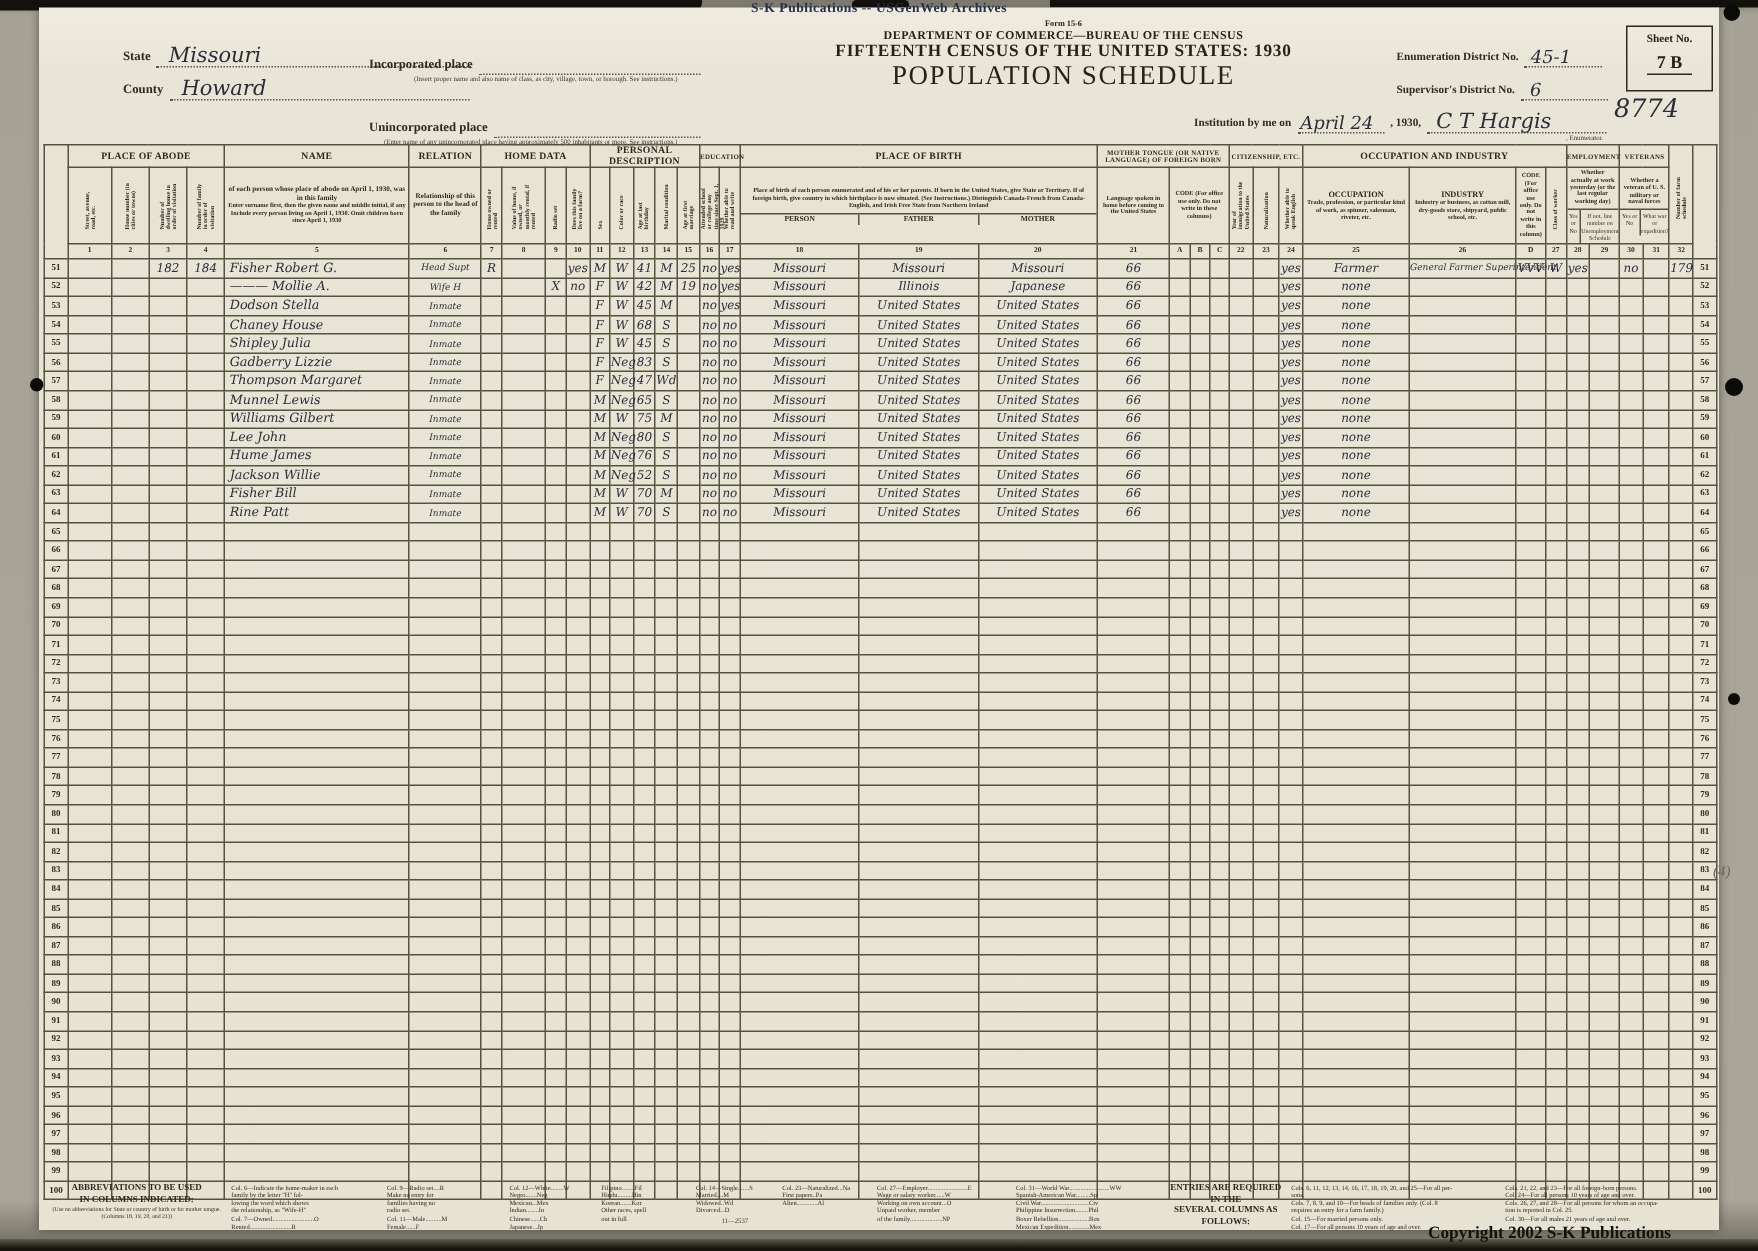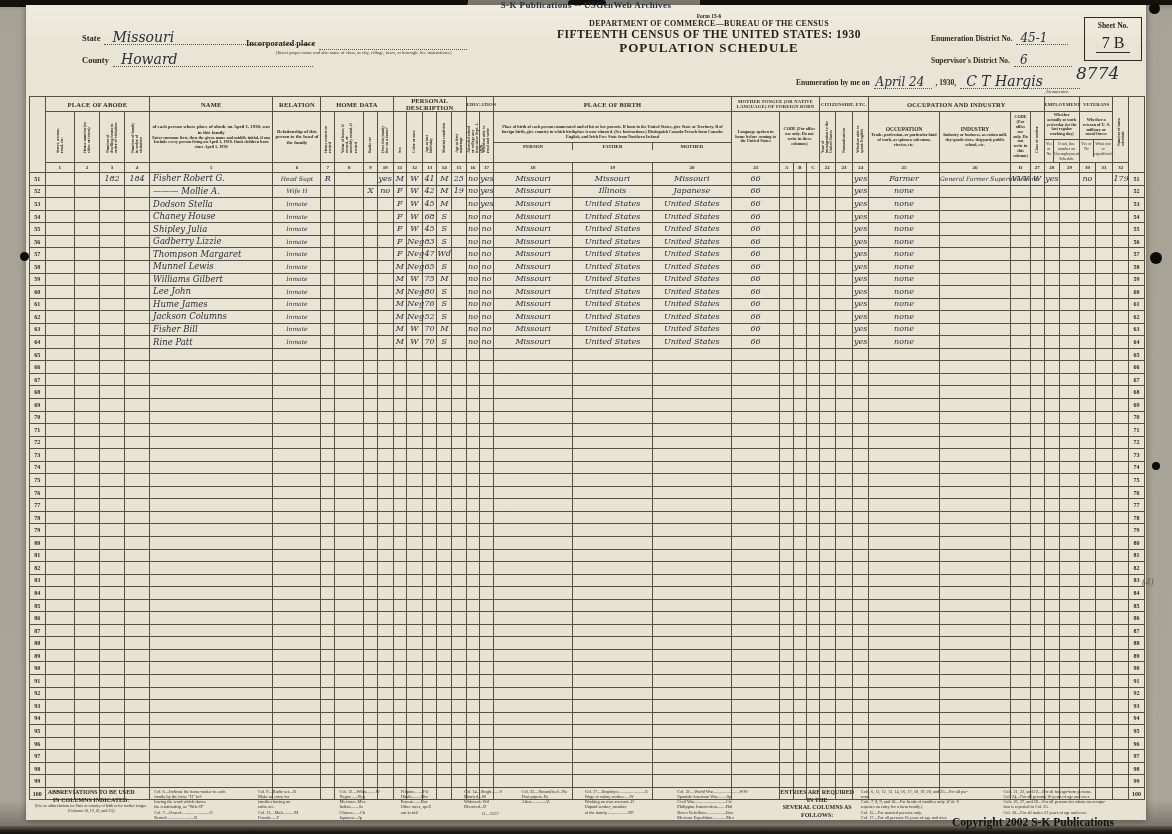--- a/index.html
+++ b/index.html
@@ -18,24 +18,24 @@
   .lbl{font-size:8.5px;font-weight:bold}
   .lbl2{font-size:6.5px;font-weight:bold;line-height:1.05}
   .dotline{display:inline-block;border-bottom:1px dotted #5a5546;position:relative;vertical-align:bottom}
   .note{font-size:4.6px;color:#3a362b;line-height:1.1}
   .hand{font-family:"DejaVu Serif",serif;font-style:italic;color:#2b2d3a;white-space:nowrap}
   .hv{position:absolute;left:8px;bottom:-1px;font-size:14px}
   .titles{position:absolute;text-align:center;color:#262218}
   .t-form{font-size:5.5px;font-weight:bold}
   .t-dept{font-size:8px;font-weight:bold;letter-spacing:.3px}
   .t-census{font-size:11.5px;font-weight:bold;letter-spacing:.5px}
-  .t-pop{font-size:13px;font-weight:bold;letter-spacing:1px}
+  .t-pop{font-size:18px;font-weight:normal;letter-spacing:1px}
   .sheetbox{position:absolute;border:1.5px solid #2c281c;text-align:center;color:#262218}
   .sheetbox .sl{font-size:7.5px;font-weight:bold;margin-top:3px}
-  .sheetbox .sv{font-size:16px;font-weight:normal;margin-top:4px;border-bottom:1px solid #2c281c;display:inline-block;padding:0 6px}
+  .sheetbox .sv{font-size:12px;font-weight:bold;margin-top:4px;border-bottom:1px solid #2c281c;display:inline-block;padding:0 6px}
 
   
   .grid{position:absolute;left:3px;top:91px;width:1116px;border-collapse:collapse;table-layout:fixed}
   .grid th,.grid td{border:1px solid #57523f;padding:0;color:#2e2a1e;overflow:visible;vertical-align:middle}
   .grid thead th{font-weight:bold;text-align:center;background:#e8e4d4}
   .ga{font-size:6.5px;height:13px;letter-spacing:.2px}
   .ga.small{font-size:4.6px}
   .gb{height:34px;font-size:4.2px;font-weight:normal;vertical-align:top}
   .vert{writing-mode:vertical-rl;transform:rotate(180deg);font-size:4px;line-height:1.05;height:32px;margin:1px auto;overflow:hidden;text-align:left}
   .desc{font-size:4.2px;line-height:1.15;padding:1px 2px;text-align:center}
@@ -83,30 +83,35 @@
     <div class="f" style="left:56px;top:44px;width:252px">
       <span class="lbl">County</span>
       <span class="dotline" style="width:200px;height:13px"><span class="hand hv">Howard</span></span>
     </div>
 
     <div class="f" style="left:220px;top:27px;width:240px">
       <span class="lbl">Incorporated place</span>
       <span class="dotline" style="width:148px;height:11px"></span>
       <div class="note" style="margin-left:30px;width:200px">(Insert proper name and also name of class, as city, village, town, or borough.   See instructions.)</div>
     </div>
+    <div class="f" style="left:220px;top:69px;width:240px">
+      <span class="lbl">Unincorporated place</span>
+      <span class="dotline" style="width:138px;height:11px"></span>
+      <div class="note" style="margin-left:10px;width:226px">(Enter name of any unincorporated place having approximately 500 inhabitants or more.   See instructions.)</div>
+    </div>
 
     <div class="titles" style="left:528px;top:8px;width:310px">
       <div class="t-form">Form 15-6</div>
       <div class="t-dept">DEPARTMENT OF COMMERCE—BUREAU OF THE CENSUS</div>
       <div class="t-census">FIFTEENTH CENSUS OF THE UNITED STATES:  1930</div>
       <div class="t-pop">POPULATION SCHEDULE</div>
     </div>
 
     <div class="f" style="left:770px;top:66px;width:340px">
-      <span class="lbl" style="font-size:7.5px">Enumeration by me on</span>
+      <span class="lbl" style="font-size:7.5px">Institution by me on</span>
       <span class="dotline" style="width:58px;height:14px"><span class="hand hv" style="font-size:12px;left:2px">April 24</span></span>
       <span class="lbl" style="font-size:7.5px">, 1930,</span>
       <span class="dotline" style="width:120px;height:14px"><span class="hand hv" style="font-size:14px;left:6px">C T Hargis</span></span>
       <div class="note" style="margin-left:248px">, Enumerator.</div>
     </div>
     <div class="f" style="left:1050px;top:58px">
       <span class="hand" style="font-size:17px">8774</span>
     </div>
 
     <div class="f" style="left:905px;top:22px;width:190px">
@@ -764,21 +769,21 @@
             <td></td>
             <td></td>
             <td class="rn">61</td>
           </tr>
           <tr>
             <td class="rn">62</td>
             <td></td>
             <td></td>
             <td></td>
             <td></td>
-            <td class="cname"><span class="hand">Jackson Columns</span></td>
+            <td class="cname"><span class="hand">Jackson Willie</span></td>
             <td><span class="hand" style="font-size: 6px;">Inmate</span></td>
             <td></td>
             <td></td>
             <td></td>
             <td></td>
             <td><span class="hand">M</span></td>
             <td><span class="hand">Neg</span></td>
             <td><span class="hand">52</span></td>
             <td><span class="hand">S</span></td>
             <td></td>

